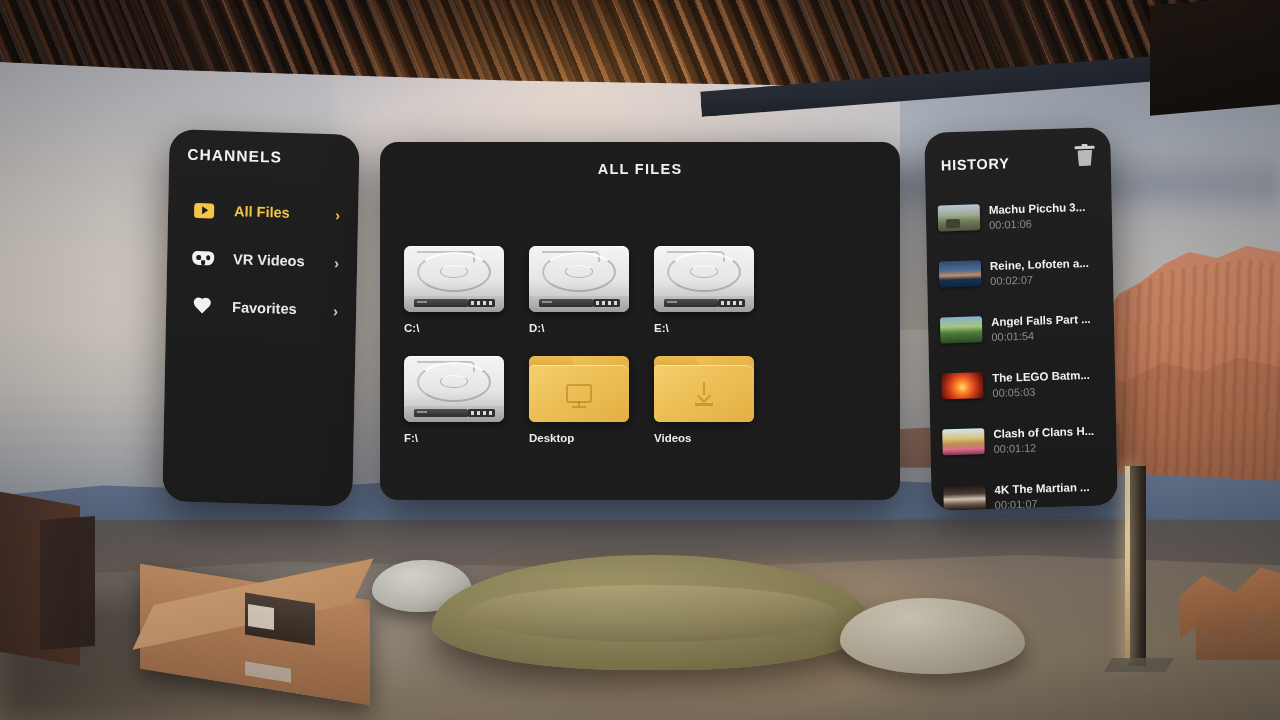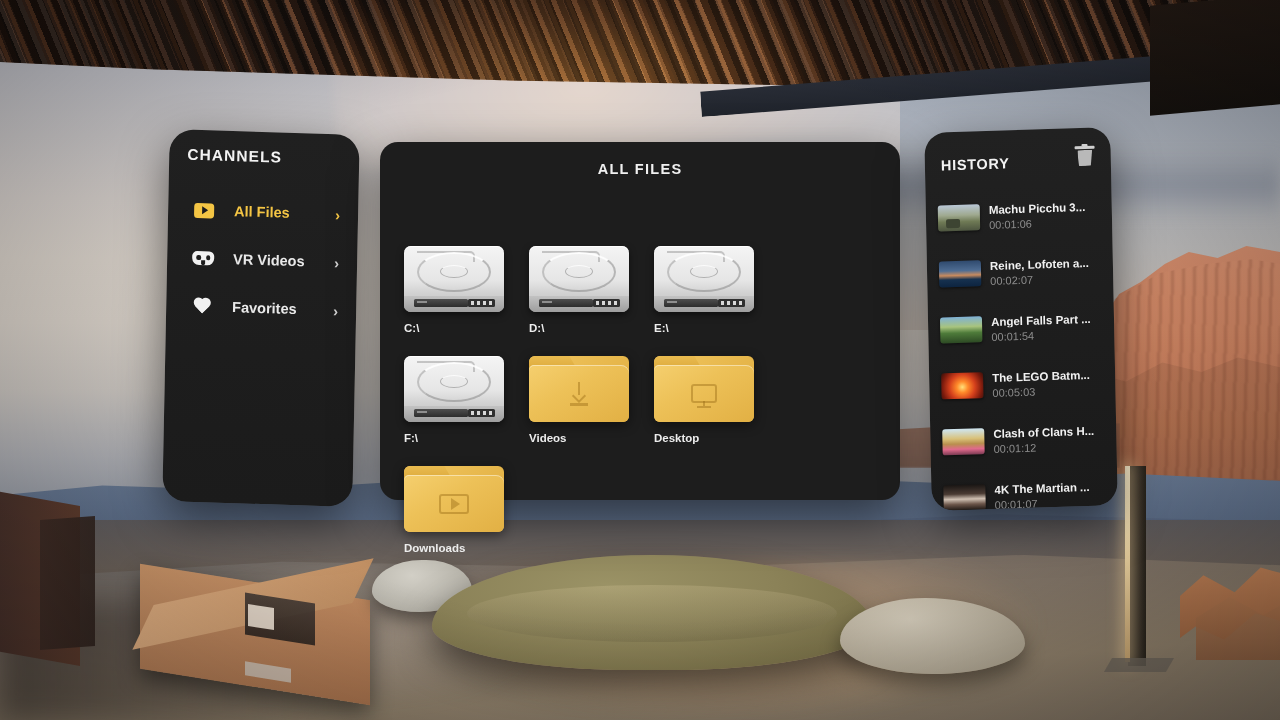--- a/index.html
+++ b/index.html
@@ -646,55 +646,42 @@
         </div>
         <div class="tile-label">F:\</div>
       </div>
 
       <div class="tile">
         <div class="folder">
           <div class="folder-back"></div>
             <div class="folder-tab"></div>
             <div class="folder-front"></div>
           <div class="folder-glyph">
+              <span class="gl-monitor"></span>
+            </div>
+        </div>
+        <div class="tile-label">Desktop</div>
+      </div>
+
+      <div class="tile">
+        <div class="folder">
+          <div class="folder-back"></div>
+            <div class="folder-tab"></div>
+            <div class="folder-front"></div>
+          <div class="folder-glyph">
             <span class="gl-download">
                 <i></i>
                 <b></b>
                 <s></s>
               </span>
           </div>
         </div>
         <div class="tile-label">Videos</div>
       </div>
 
-      <div class="tile">
-        <div class="folder">
-          <div class="folder-back"></div>
-            <div class="folder-tab"></div>
-            <div class="folder-front"></div>
-          <div class="folder-glyph">
-              <span class="gl-monitor"></span>
-            </div>
-        </div>
-        <div class="tile-label">Desktop</div>
-      </div>
-
-      <div class="tile">
-        <div class="folder">
-          <div class="folder-back"></div>
-            <div class="folder-tab"></div>
-            <div class="folder-front"></div>
-          <div class="folder-glyph">
-              <span class="gl-play">
-                <i></i>
-              </span>
-            </div>
-        </div>
-        <div class="tile-label">Downloads</div>
-      </div>
 
     </div>
   </div>
 
   <div class="panel" id="history-panel">
     <div class="history-title">HISTORY</div>
 
     <div class="trash-btn">
       <div class="trash-lid"></div>
         <div class="trash-body"></div>

